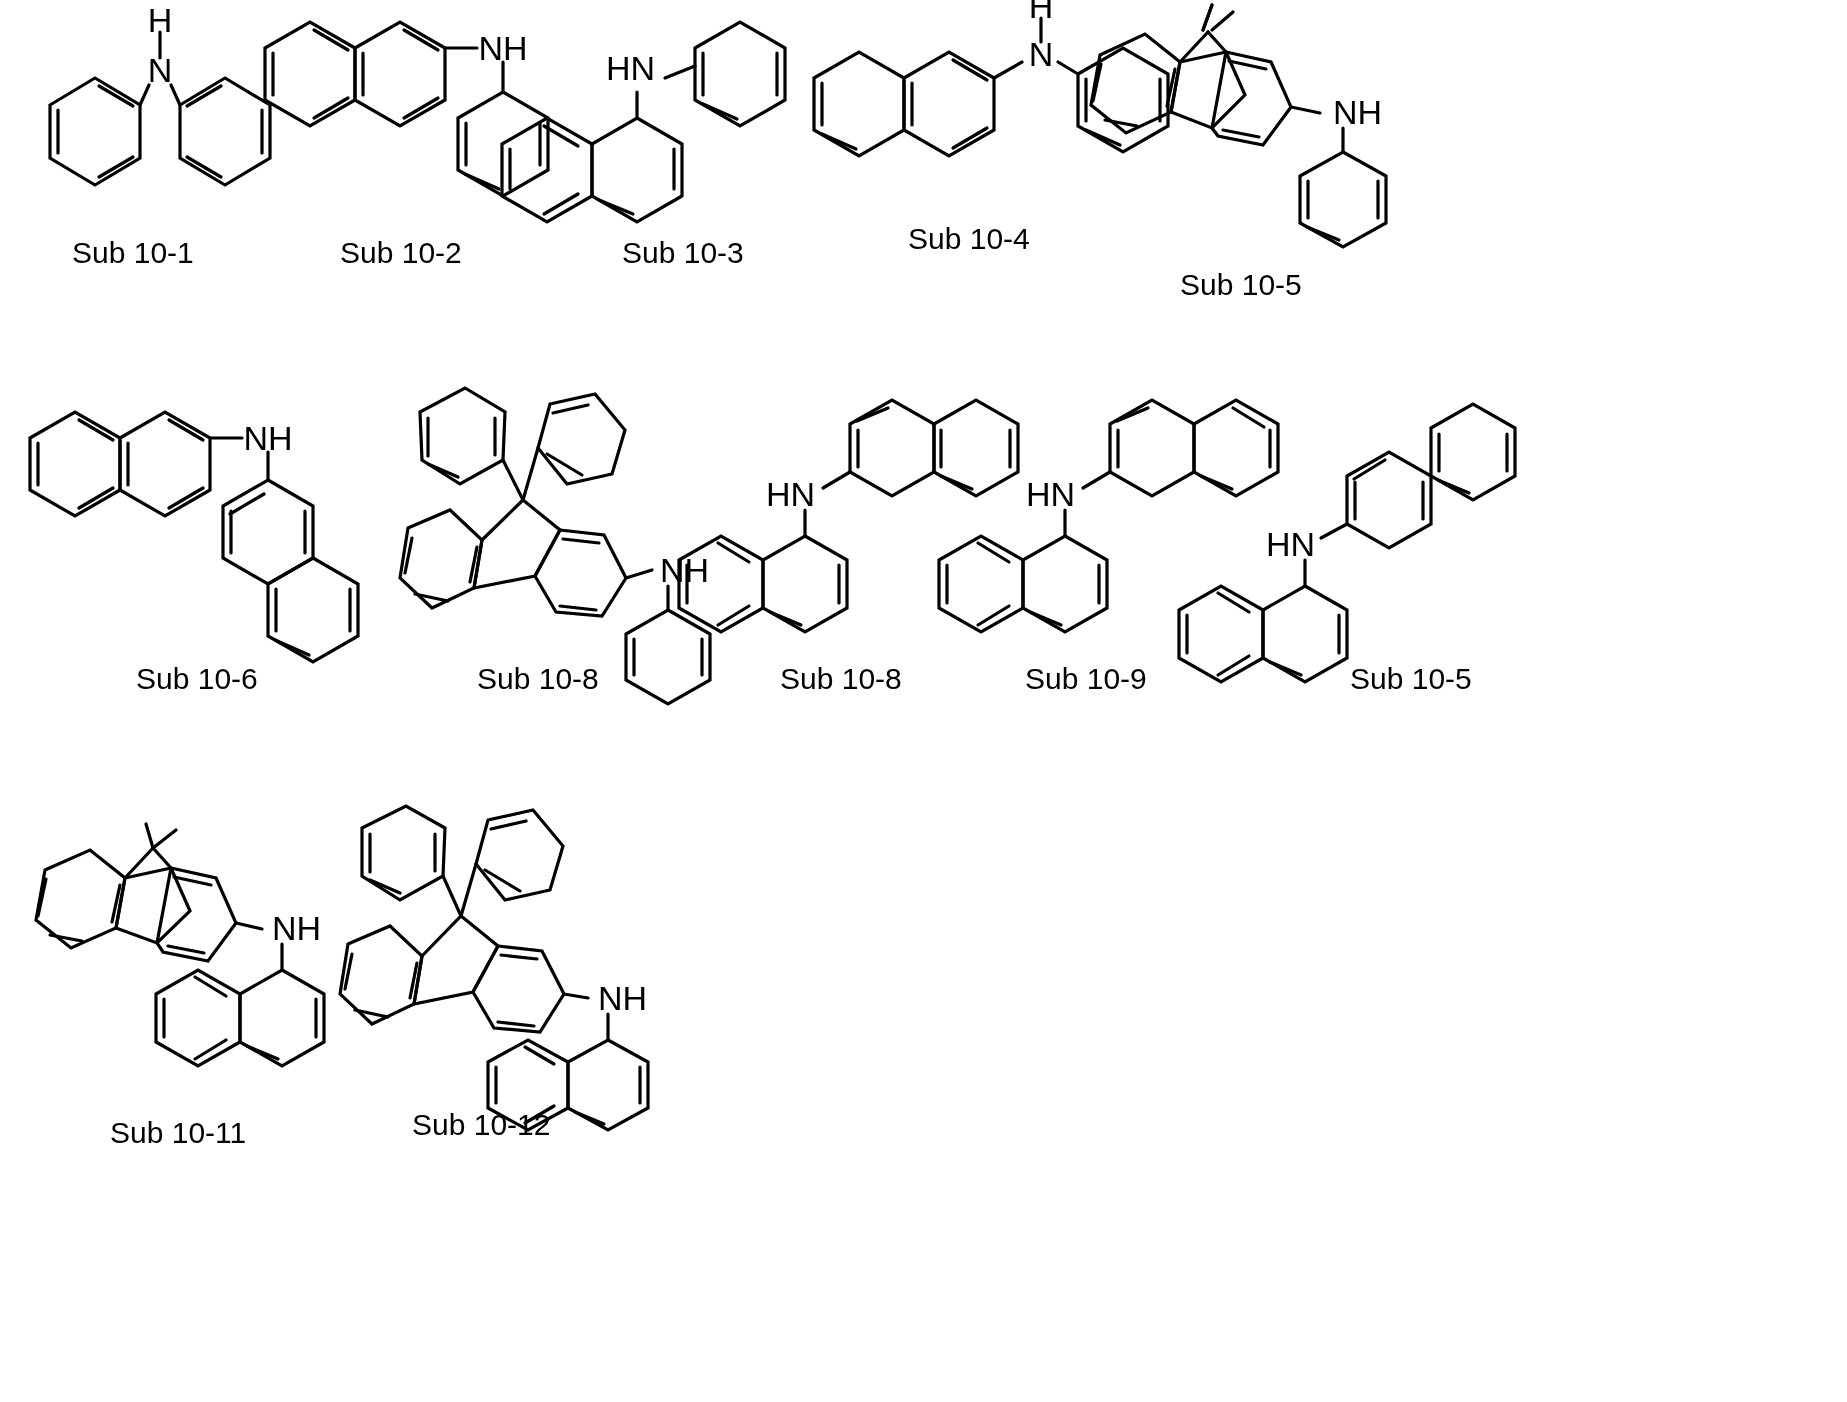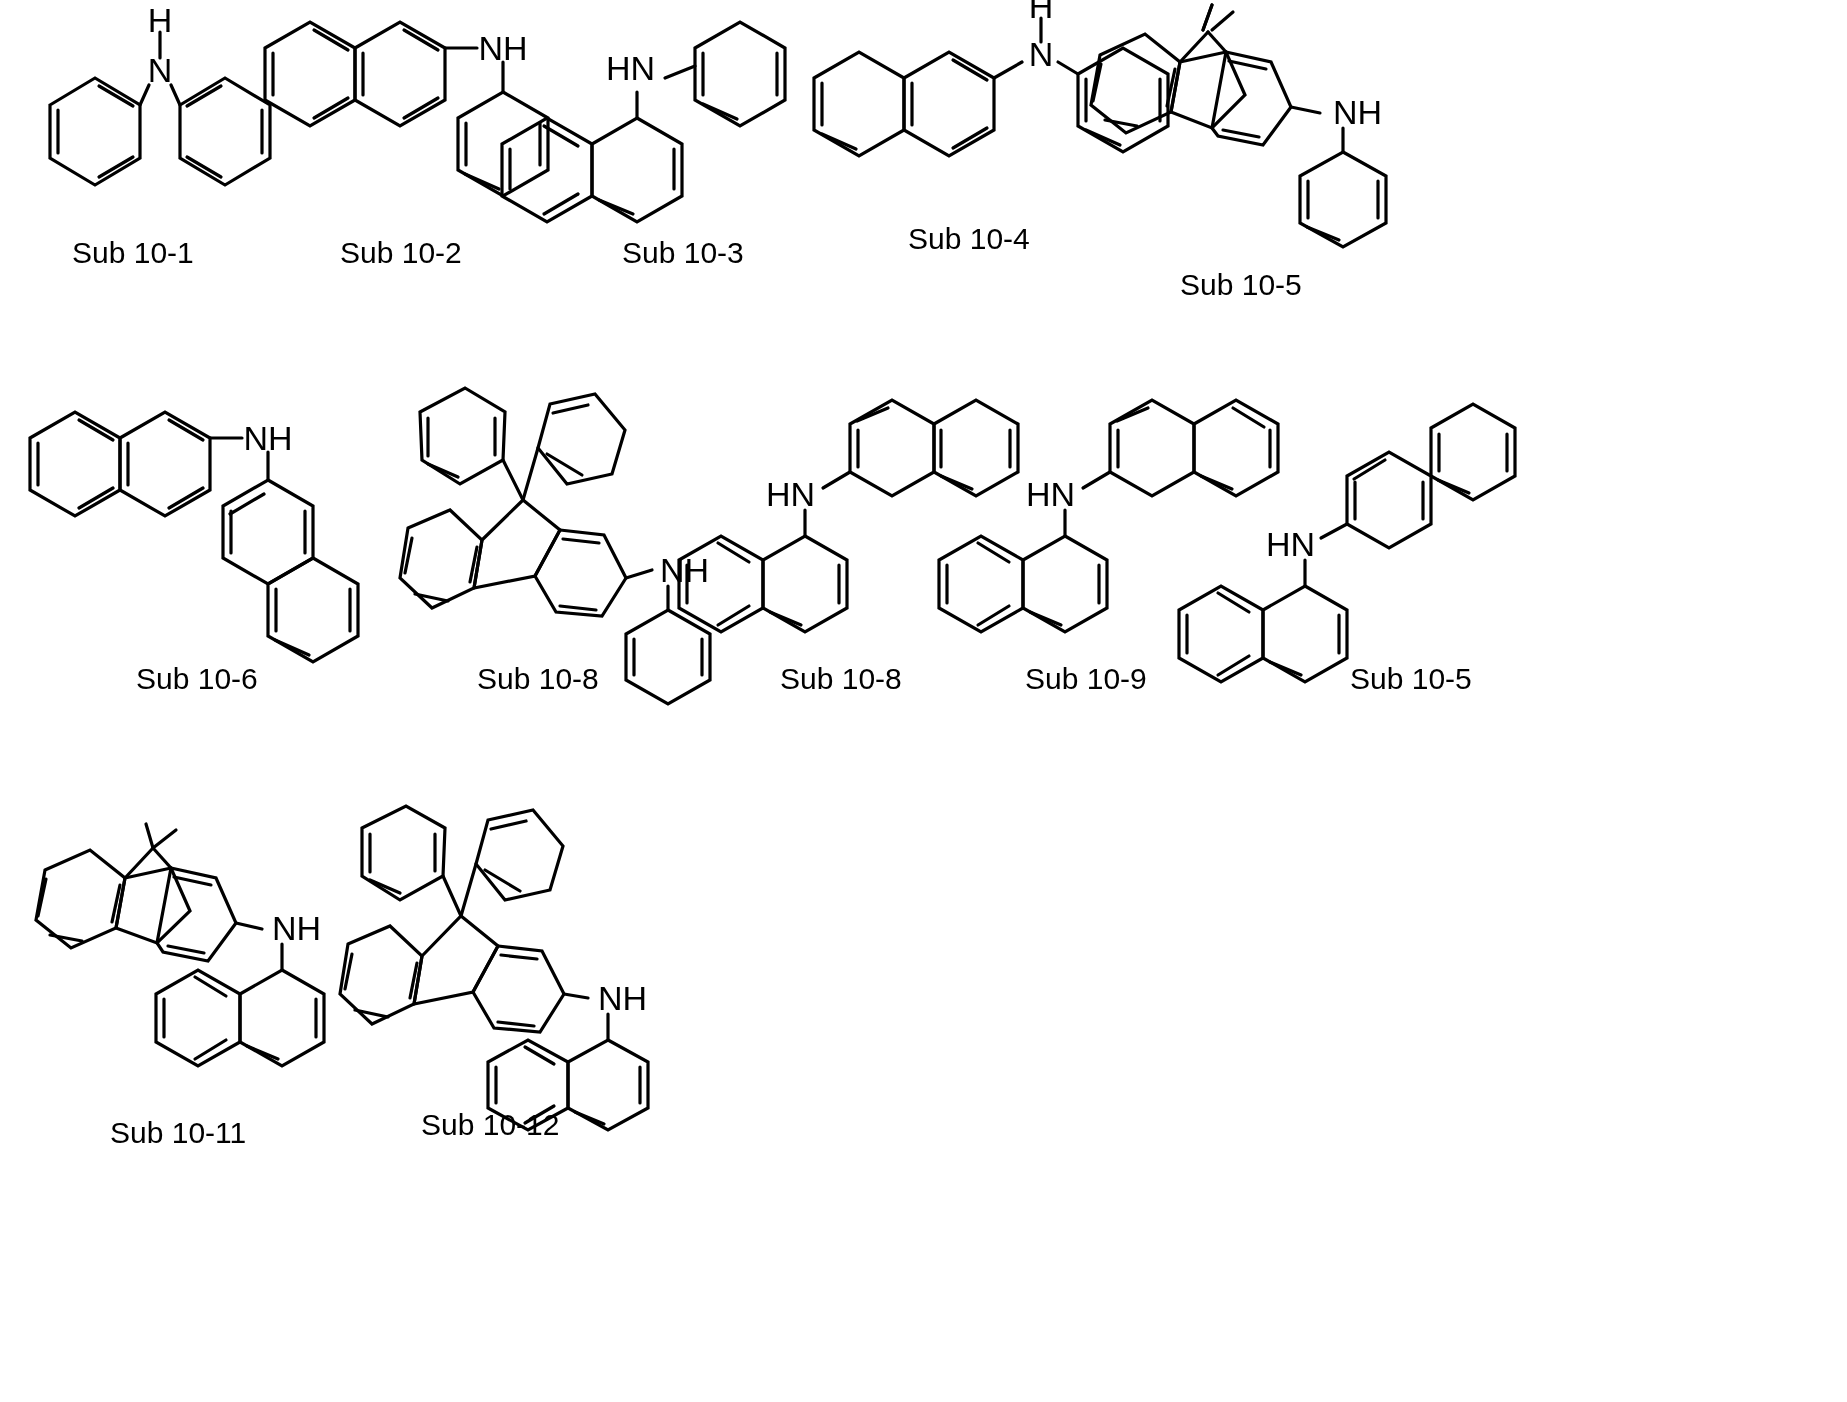--- a/index.html
+++ b/index.html
@@ -403,15 +403,15 @@
         <polygon points="238,262 238,308 198,330 158,308 158,262 198,240" fill="none"></polygon>
         <line x1="166" y1="267" x2="166" y2="303"></line>
         <line x1="195" y1="247" x2="224" y2="264"></line>
         <line x1="195" y1="323" x2="224" y2="306"></line>
       </g>
       <text x="268" y="210" text-anchor="start">NH</text>
     </svg>
   </div>
 
   <div class="caption" style="left:110px;top:1108px;margin-top:8px;">Sub 10-11</div>
-  <div class="caption" style="left:412px;top:1108px;margin-left:9px;">Sub 10-12</div>
+  <div class="caption" style="left:412px;top:1108px;">Sub 10-12</div>
 
 </div>
 
 </body></html>

